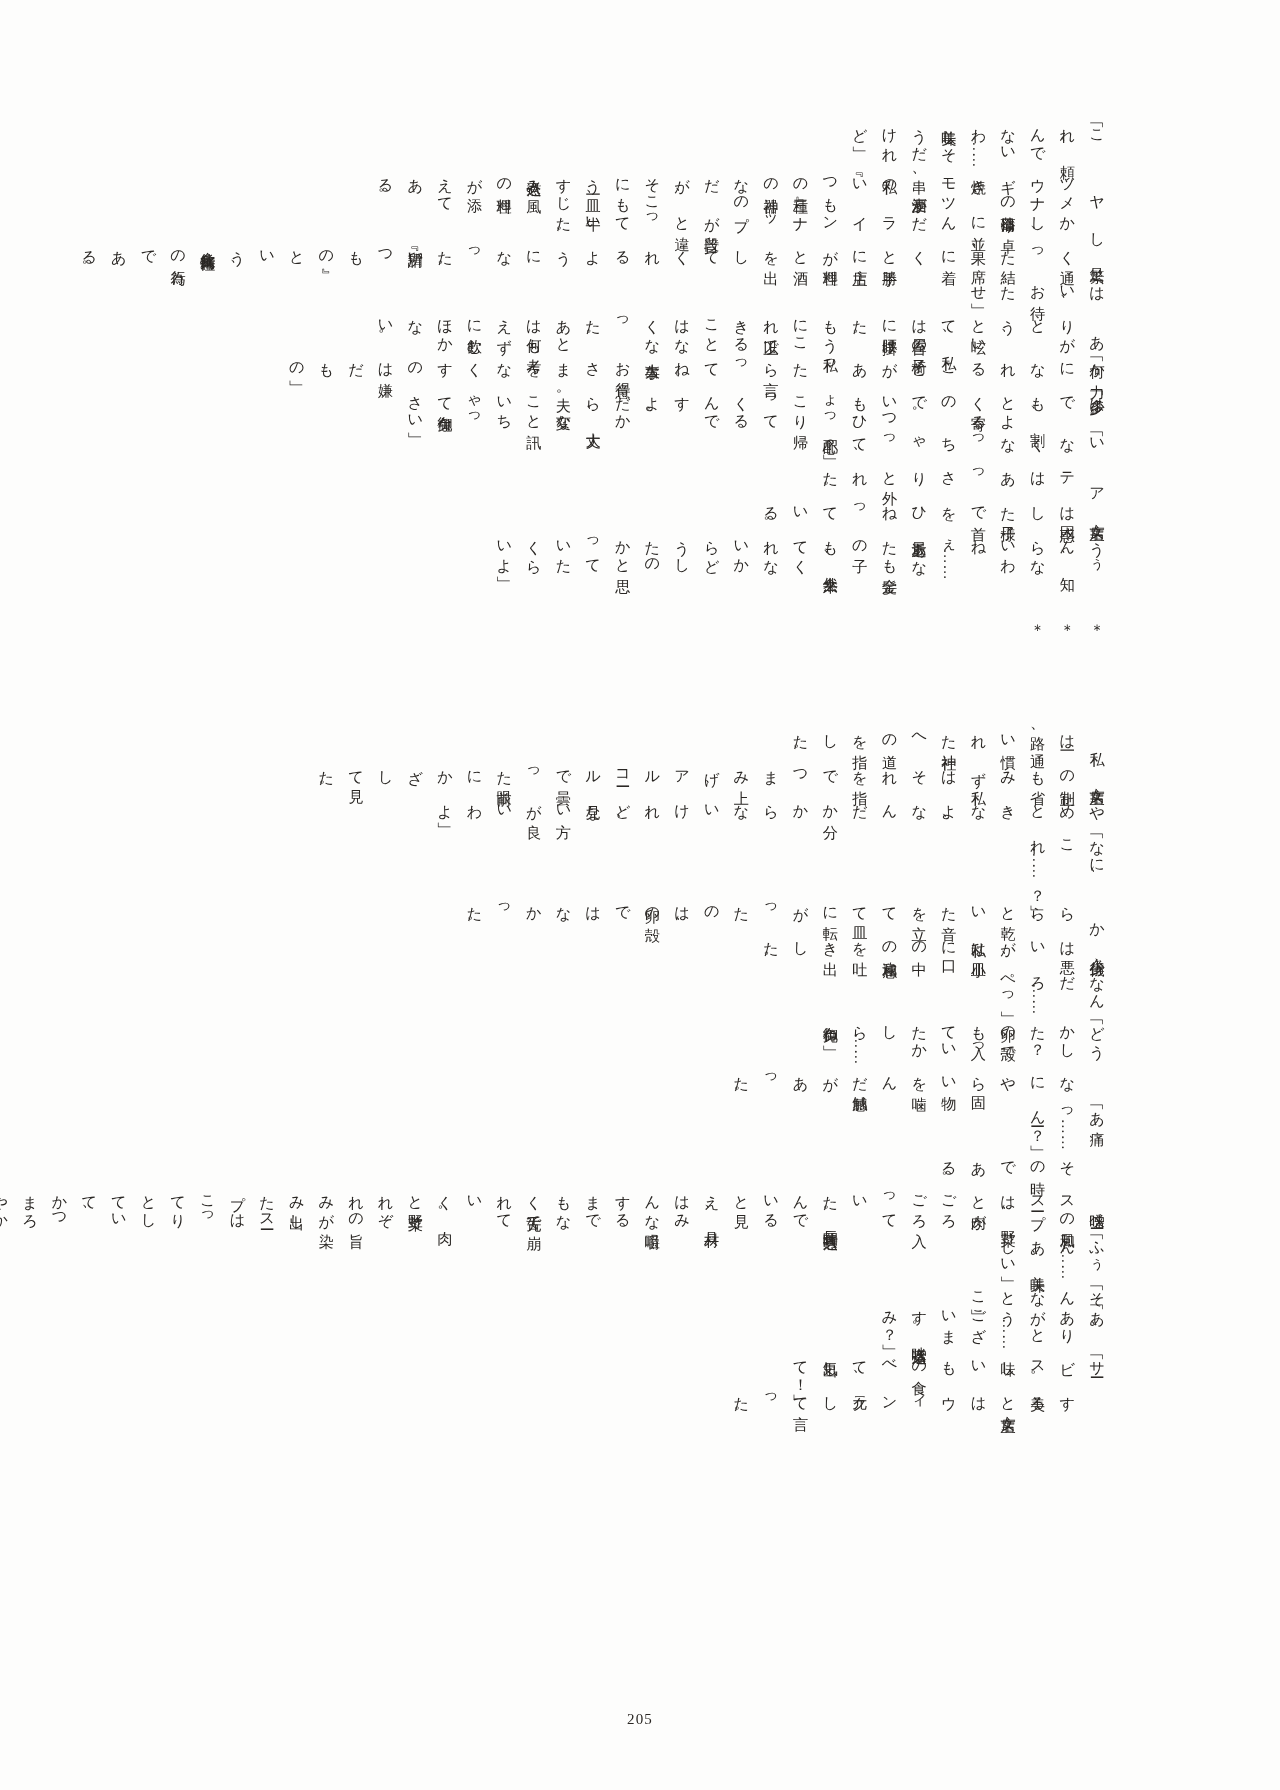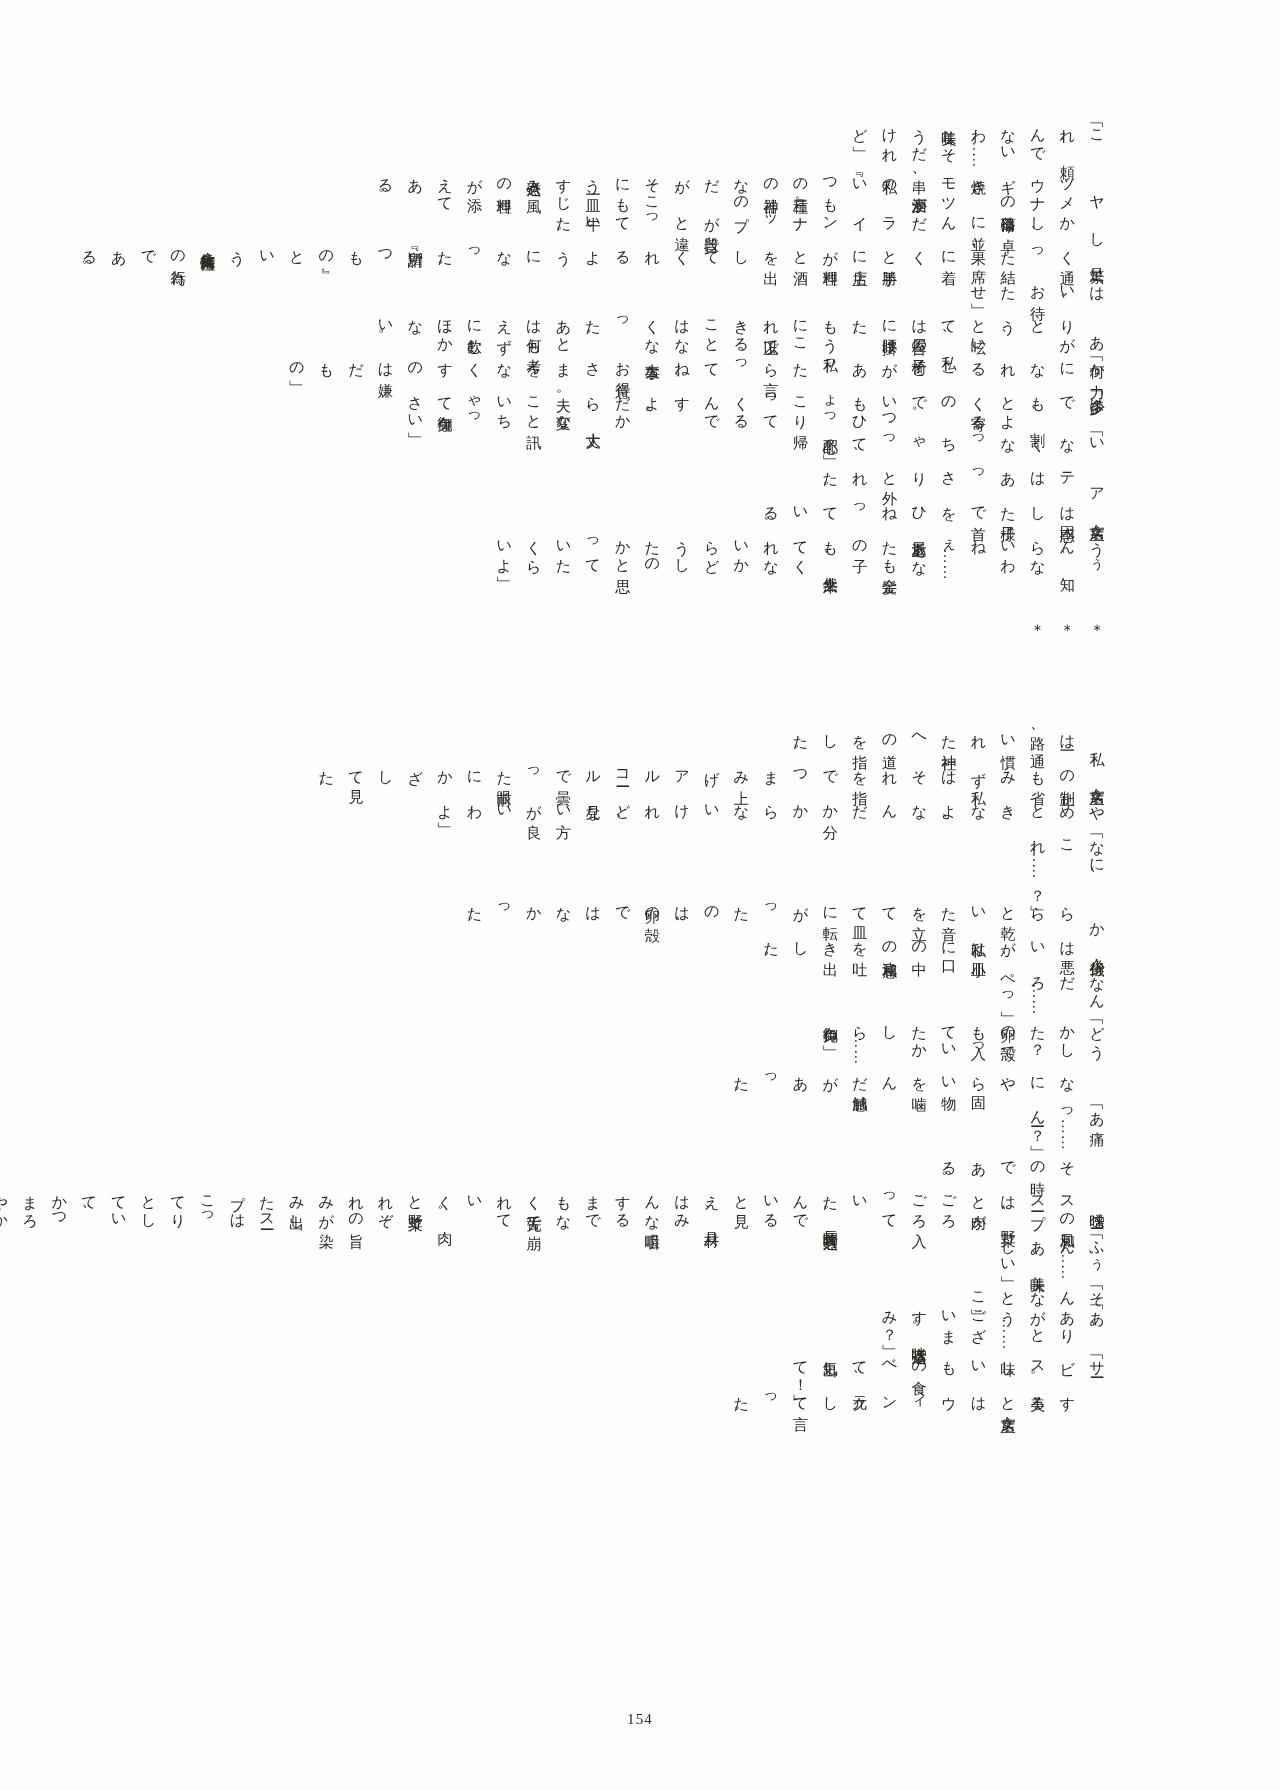--- a/index.html
+++ b/index.html
@@ -111,14 +111,14 @@
     <p class="vpara">　なにやら固い物を噛んだ感触があった。</p>
     <p class="vpara">「どうかした？　卵の殻でも入っていたかしら……御免ね」</p>
     <p class="vpara">「なんだろ……ぺっ」</p>
     <p class="vpara">　少々行儀は悪いが、私は小皿に口の中の違和感を吐き出した。</p>
     <p class="vpara">　からら、と乾いた音を立てて皿に転がったのは、卵の殻ではなかった。</p>
     <p class="vpara">「なに、これ……？」</p>
     <p class="vpara">「やめときなよ、なんだか分からないけれど、見ない方が良いわよ」</p>
     <p class="vpara">　女店主の制止も省みず私はそれを指でつまみ上げ、アルコールで曇った眼前にかざして見た。</p>
   </div>
 
-  <div class="page-number">154</div>
+  <div class="page-number">205</div>
 </div>
 
 </body></html>

